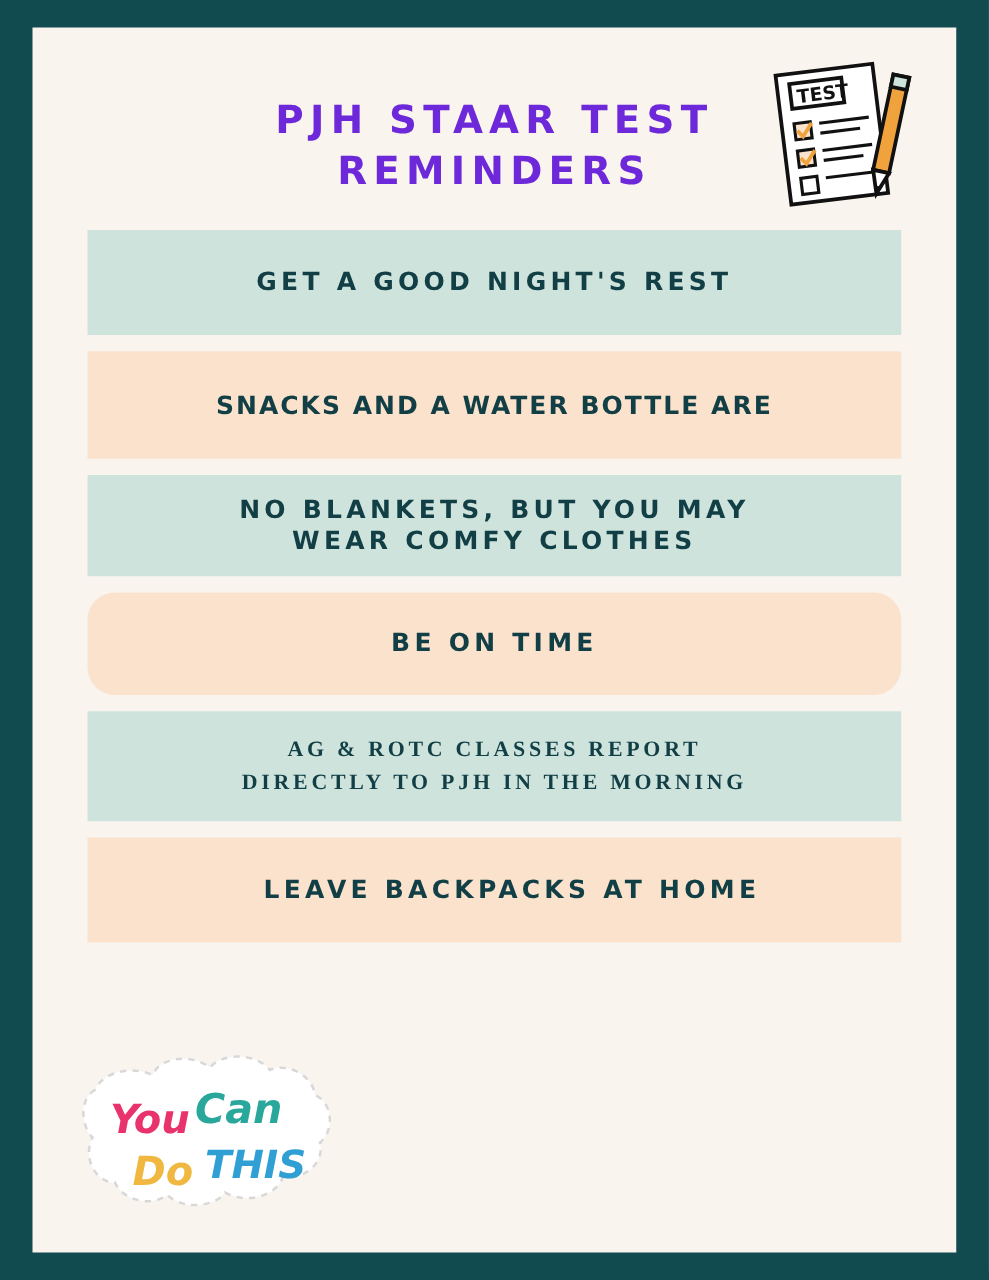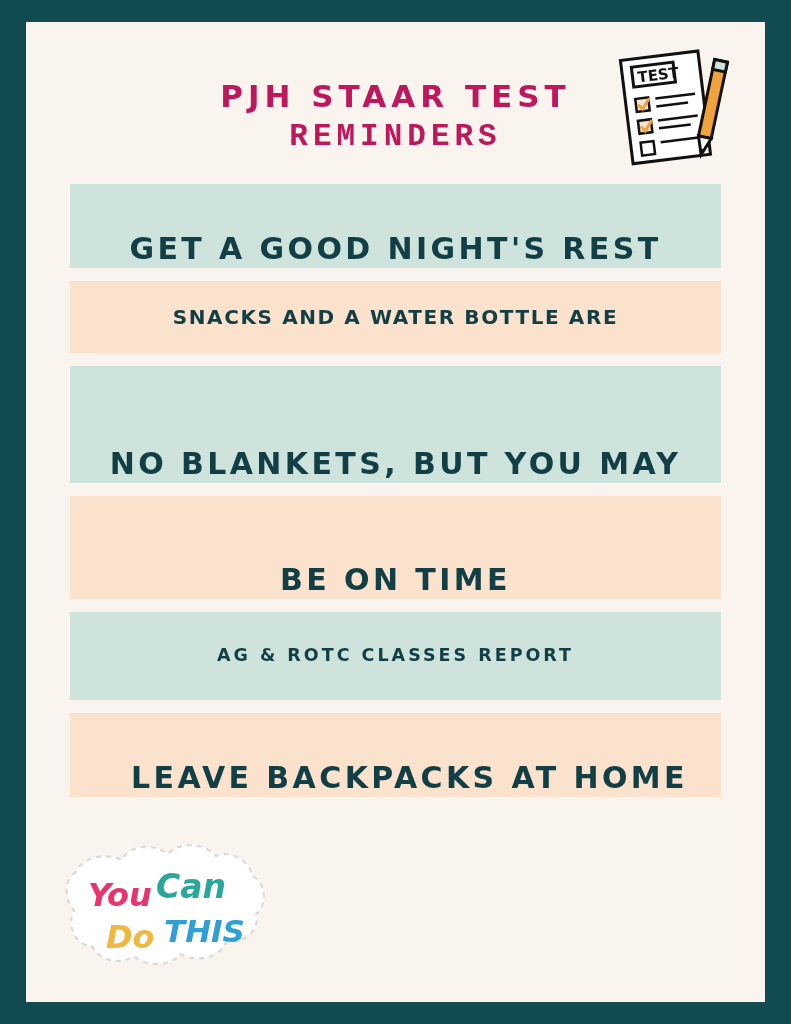--- a/index.html
+++ b/index.html
@@ -26,29 +26,29 @@
     width: 100%;
     height: 100%;
     background: #faf4ef;
     box-sizing: border-box;
     padding: 34px 44px 0 44px;
   }
   .title {
     margin: 20px auto 0 auto;
     width: 480px;
     text-align: center;
-    color: #be185d;
+    color: #6d28d9;
     font-family: "DejaVu Sans", sans-serif;
     font-weight: bold;
     font-size: 31px;
     letter-spacing: 5px;
     line-height: 1.32;
     text-transform: uppercase;
   }
-  .title .line2 { display: block; font-family: Liberation Mono, monospace; }
+  .title .line2 { display: block; }
 
   
   .test-illus {
     position: absolute;
     top: 24px;
     right: 28px;
     width: 120px;
     height: 130px;
   }
 
@@ -66,40 +66,40 @@
     text-align: center;
     color: #113f45;
     text-transform: uppercase;
     font-weight: bold;
     font-family: "DejaVu Sans", sans-serif;
   }
   .bar-mint { background: #cfe3dd; }
   .bar-peach { background: #fae2cd; }
 
   .t-lg {
-    font-size: 30px;
+    font-size: 20px;
     letter-spacing: 3.4px;
     line-height: 1.25;
-    align-items: flex-end;
   }
   .t-md {
     font-size: 20px;
     letter-spacing: 1.6px;
     line-height: 1.30;
   }
   .t-sm {
     font-size: 17.5px;
     letter-spacing: 3px;
     line-height: 1.45;
+    font-family: Liberation Serif, serif;
   }
 
   .h1 { height: 84px; }
-  .h2 { height: 72px; }
-  .h3 { height: 117px; }
-  .h4 { height: 103px; }
+  .h2 { height: 86px; }
+  .h3 { height: 81px; }
+  .h4 { height: 82px; border-radius: 22px; }
   .h5 { height: 88px; }
   .h6 { height: 84px; padding-left: 28px; }
 
   .bar span { display: block; }
 
   
   .sticker {
     position: absolute;
     left: 20px;
     bottom: 26px;
@@ -155,32 +155,34 @@
 
       <div class="bar bar-peach t-md h2">
         <div>
           <span>SNACKS AND A WATER BOTTLE ARE</span>
         </div>
       </div>
 
       <div class="bar bar-mint t-lg h3">
         <div>
           <span>NO BLANKETS, BUT YOU MAY</span>
+          <span>WEAR COMFY CLOTHES</span>
         </div>
       </div>
 
       <div class="bar bar-peach t-lg h4">
         <div>
           <span>BE ON TIME</span>
         </div>
       </div>
 
       <div class="bar bar-mint t-sm h5">
         <div>
           <span>AG &amp; ROTC CLASSES REPORT</span>
+          <span>DIRECTLY TO PJH IN THE MORNING</span>
         </div>
       </div>
 
       <div class="bar bar-peach t-lg h6">
         <div>
           <span>LEAVE BACKPACKS AT HOME</span>
         </div>
       </div>
 
     </div>

